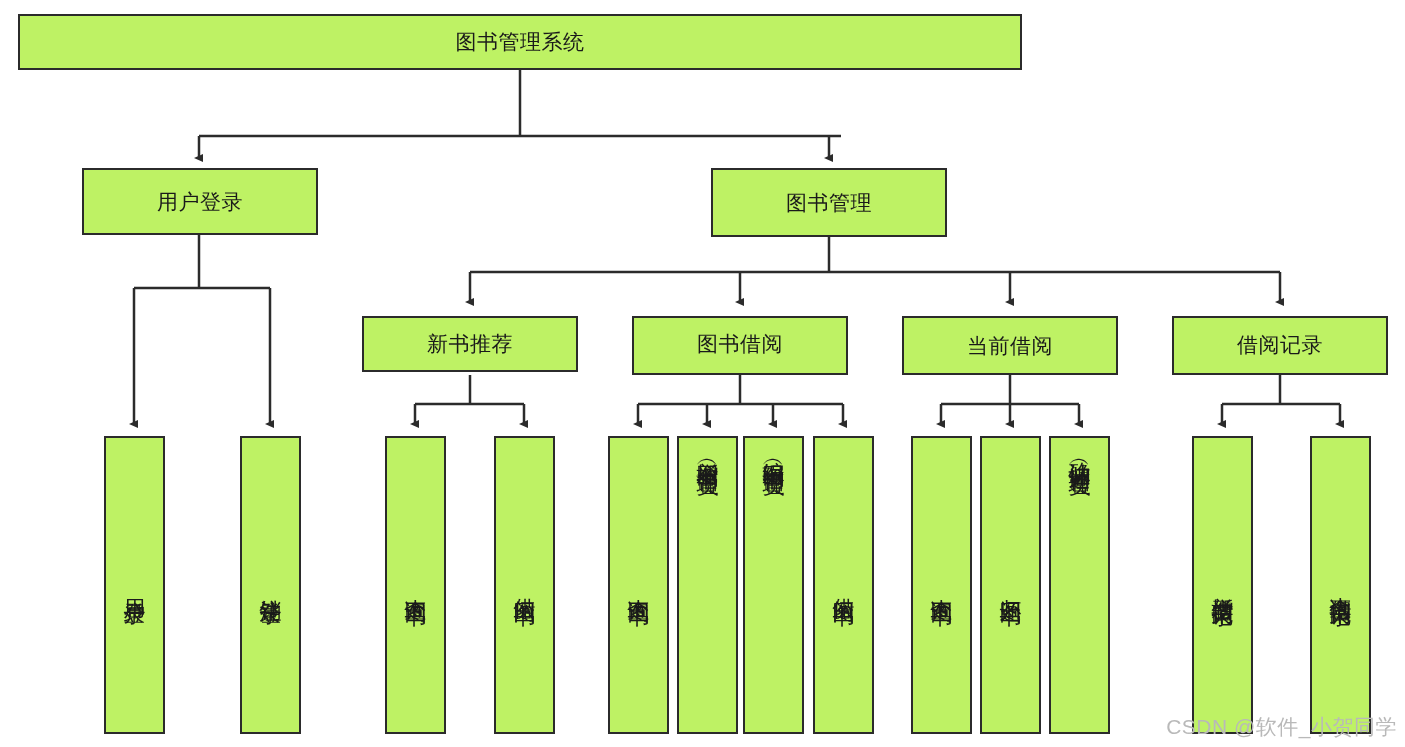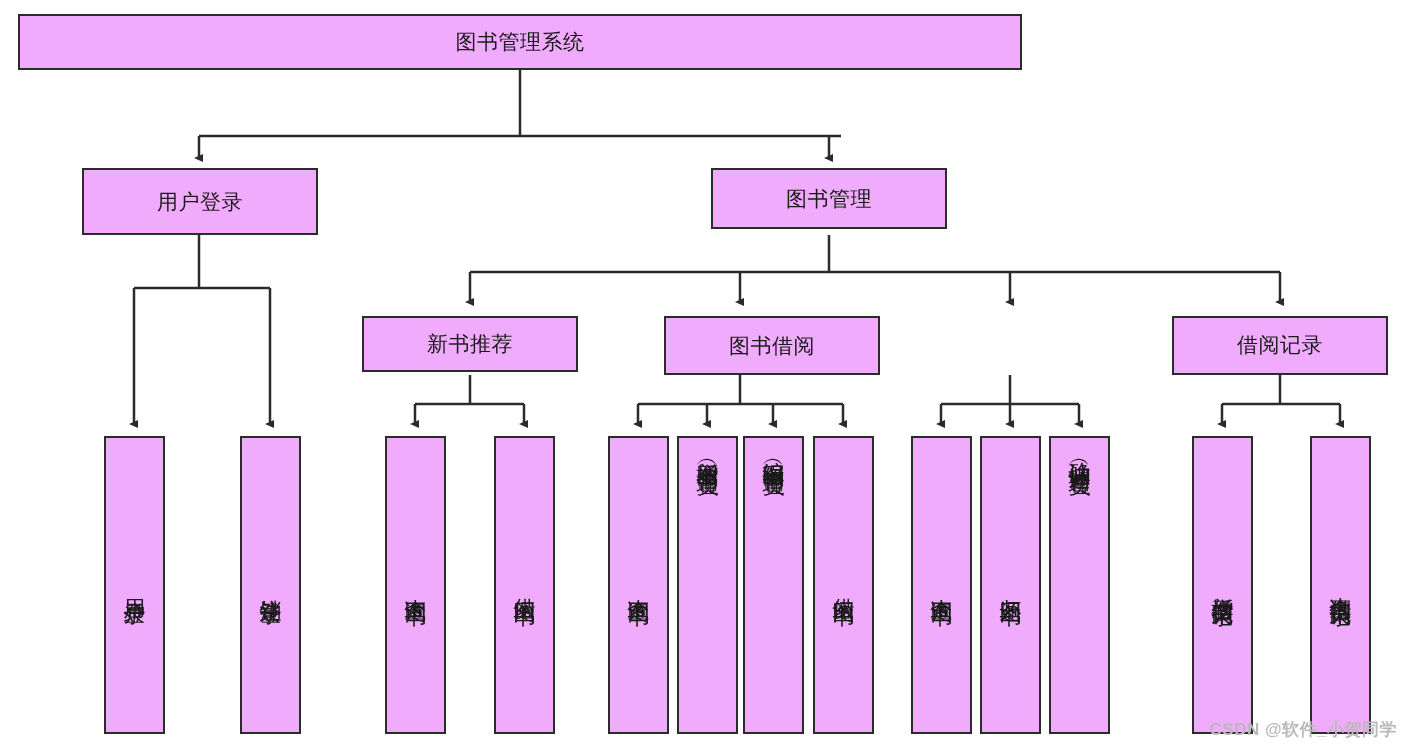--- a/index.html
+++ b/index.html
@@ -22,21 +22,21 @@
     left: 0;
     top: 0;
     width: 1405px;
     height: 747px;
     pointer-events: none;
   }
   .node {
     position: absolute;
     box-sizing: border-box;
     border: 2px solid #2b2b2b;
-    background: #f0abfc;
+    background: #bef264;
     display: flex;
     align-items: center;
     justify-content: center;
     color: #1a1a1a;
   }
   .node .label {
     text-align: center;
     line-height: 1.12;
     white-space: pre;
   }
@@ -56,25 +56,24 @@
     line-height: 1;
   }
   .node.vert.center-v {
     align-items: center;
     padding-top: 0;
   }
   #watermark {
     position: absolute;
     right: 8px;
     bottom: 6px;
-    font-size: 17px;
+    font-size: 21px;
     color: #b9b9b9;
     letter-spacing: 0.5px;
     white-space: nowrap;
-    font-weight: bold;
   }
 </style>
 </head>
 <body>
 
 <div id="canvas">
 
   <svg class="connectors" viewBox="0 0 1405 747">
     <defs>
       <marker id="arrow" markerWidth="10" markerHeight="10" refX="5" refY="5" orient="auto" markerUnits="userSpaceOnUse">
@@ -125,29 +124,32 @@
     </g>
   </svg>
 
   <div class="node horiz" style="left:18px; top:14px; width:1004px; height:56px;">
     <span class="label">图书管理系统</span>
   </div>
 
   <div class="node horiz" style="left:82px; top:168px; width:236px; height:67px;">
     <span class="label">用户登录</span>
   </div>
-  <div class="node horiz" style="left:711px; top:168px; width:236px; height:61px;">
+  <div class="node horiz" style="left:711px; top:168px; width:236px; height:69px;">
     <span class="label">图书管理</span>
   </div>
 
   <div class="node horiz" style="left:362px; top:316px; width:216px; height:56px;">
     <span class="label">新书推荐</span>
   </div>
-  <div class="node horiz" style="left:664px; top:316px; width:216px; height:59px;">
+  <div class="node horiz" style="left:632px; top:316px; width:216px; height:59px;font-family:Liberation Mono, monospace;">
     <span class="label">图书借阅</span>
+  </div>
+  <div class="node horiz" style="left:902px; top:316px; width:216px; height:59px;">
+    <span class="label">当前借阅</span>
   </div>
   <div class="node horiz" style="left:1172px; top:316px; width:216px; height:59px;font-family:Liberation Serif, serif;">
     <span class="label">借阅记录</span>
   </div>
 
   <div class="node vert center-v" style="left:104px; top:436px; width:61px; height:298px;">
     <span class="label">用户登录</span>
   </div>
   <div class="node vert center-v" style="left:240px; top:436px; width:61px; height:298px;">
     <span class="label">注销登录</span>

